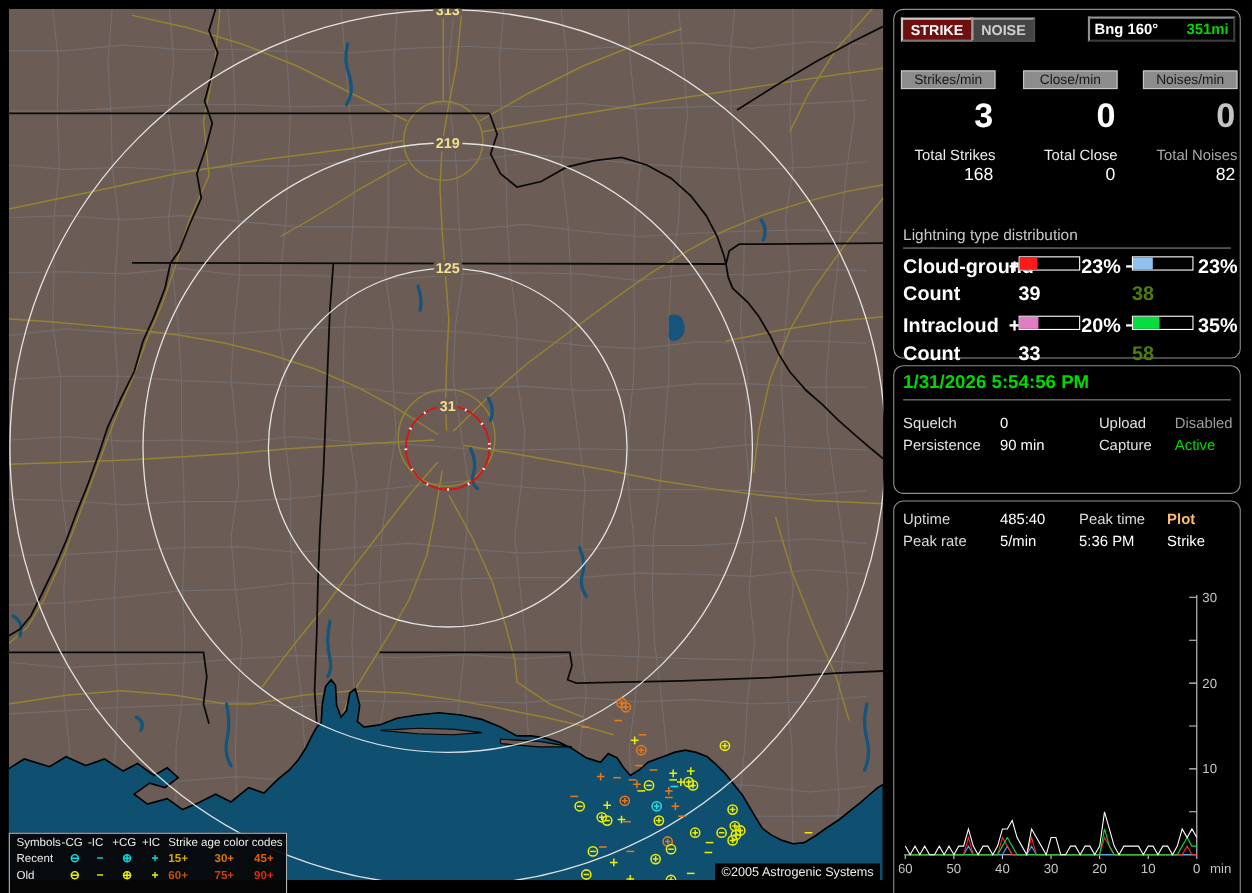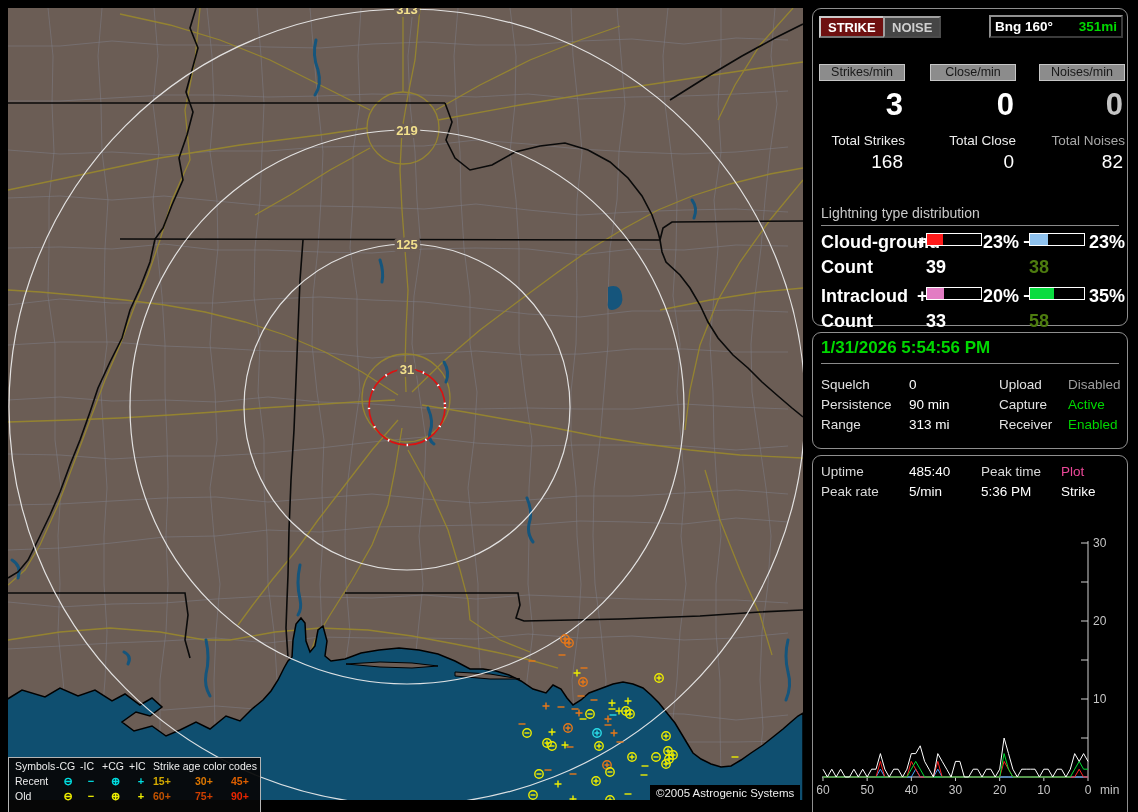--- a/index.html
+++ b/index.html
@@ -38,21 +38,21 @@
   .bng-l{color:#fff;}
   .bng-v{color:#00d800;}
   
   .col{position:absolute;top:55px;width:86px;}
   .col.c0{left:6px}.col.c1{left:117px}.col.c2{left:226px}
   .collbl{height:15px;background:#8c8c8c;color:#181818;border:1px solid #c6c6c6;
           text-align:center;font-size:12.5px;line-height:15px;}
   .rate{margin-top:6px;text-align:right;font-size:31px;font-weight:bold;color:#fff;
         height:36px;line-height:36px;padding-right:2px;}
   .tlbl{margin-top:10px;text-align:right;font-size:13.5px;color:#ececec;}
-  .tval{margin-top:3px;text-align:right;font-size:19px;color:#fff;padding-right:2px;}
+  .tval{margin-top:3px;text-align:right;font-size:16px;color:#fff;padding-right:2px;}
   .col.c2 .rate{color:#c4c4c4;}
   .col.c2 .tlbl{color:#a9a9a9;}
   
   .disthead{position:absolute;top:196px;left:8px;right:8px;color:#c9c9c9;font-size:14px;
             border-bottom:1px solid #8a8a8a;padding-bottom:4px;}
   .distrow,.cntrow{position:absolute;left:8px;right:4px;height:15px;font-size:18px;}
   .dr0{top:223px}.cr0{top:248px}.dr1{top:277px}.cr1{top:302px}
   .dlabel{position:absolute;left:0;font-weight:bold;color:#fff;}
   .sign1{position:absolute;left:96px;color:#fff;font-weight:bold;}
   .sign2{position:absolute;left:202px;color:#fff;font-weight:bold;}
@@ -72,21 +72,21 @@
   .sv1{position:absolute;left:88px;color:#fff;}
   .sl2{position:absolute;left:178px;color:#e2e2e2;}
   .sv2{position:absolute;left:247px;}
   
   .trow{position:absolute;left:8px;right:8px;height:16px;font-size:13.5px;}
   .tr0{top:8px}.tr1{top:28px}.tr2{top:60px}
   .tl1{position:absolute;left:0;color:#dadada;}
   .tv1{position:absolute;left:88px;color:#fff;}
   .tl2{position:absolute;left:160px;color:#dadada;}
   .tv2{position:absolute;left:160px;color:#fff;}
-  .tl3{position:absolute;left:240px;color:#ec4899;}
+  .tl3{position:absolute;left:240px;color:#fdba74;font-weight:bold;}
   .tv3{position:absolute;left:240px;color:#fff;}
   #trend-svg{position:absolute;left:4px;top:77px;}
   .axlbl{fill:#c6c6c6;font:12px "Liberation Sans",sans-serif;}
 </style>
 </head>
 <body>
 
 <div id="stage">
 
   <div id="map">
@@ -475,26 +475,20 @@
         <span class="sl1">Squelch</span>
         <span class="sv1">0</span>
         <span class="sl2">Upload</span>
         <span class="sv2" style="color: rgb(158, 158, 158);">Disabled</span>
       </div>
       <div class="srow sr1">
         <span class="sl1">Persistence</span>
         <span class="sv1">90 min</span>
         <span class="sl2">Capture</span>
         <span class="sv2" style="color: rgb(0, 216, 0);">Active</span>
-      </div>
-      <div class="srow sr2">
-        <span class="sl1">Range</span>
-        <span class="sv1">313 mi</span>
-        <span class="sl2">Receiver</span>
-        <span class="sv2" style="color: rgb(0, 216, 0);">Enabled</span>
       </div>
     </section>
 
     <section id="panel-trend">
       <div class="trow tr0">
         <span class="tl1">Uptime</span>
         <span class="tv1">485:40</span>
         <span class="tl2">Peak time</span>
         <span class="tl3">Plot</span>
       </div>

